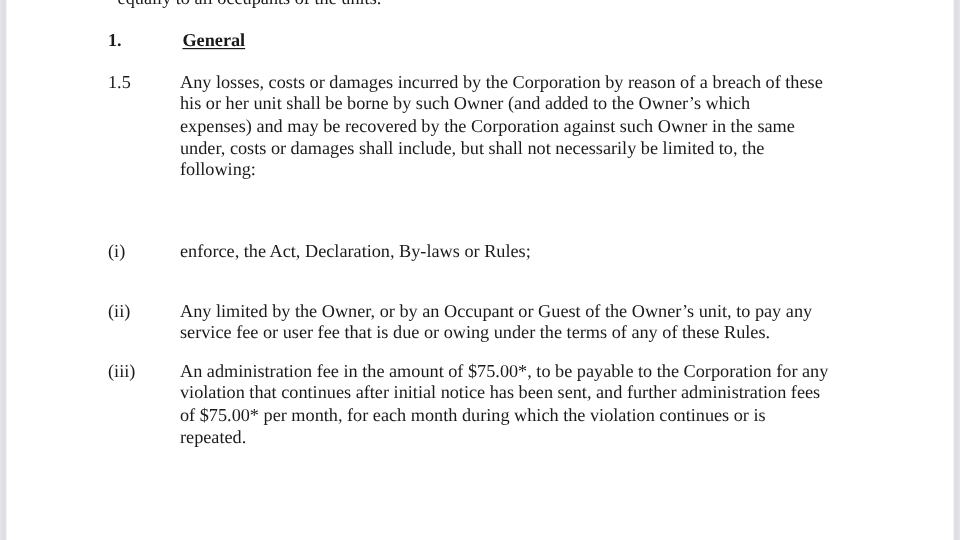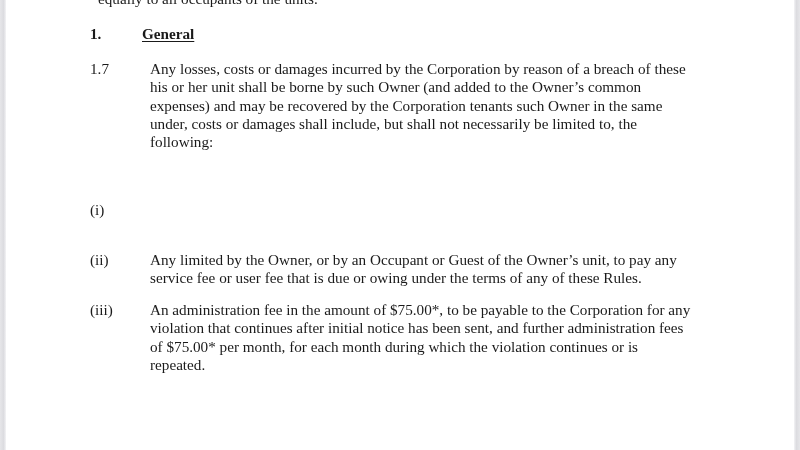--- a/index.html
+++ b/index.html
@@ -45,21 +45,21 @@
     top: 25px;
     left: 84px;
     font-weight: bold;
   }
   .heading .num {
     position: absolute;
     left: 0;
   }
   .heading .title {
     position: absolute;
-    left: 52px;
+    left: 62px;
     text-decoration: underline;
     text-underline-offset: 2px;
   }
   .para {
     position: absolute;
     left: 84px;
     width: 620px;
   }
   .para .label {
     position: absolute;
@@ -87,33 +87,34 @@
 
   <div class="page">
     <div class="cut-line">equally to all occupants of the units.</div>
 
     <div class="heading">
       <span class="num">1.</span>
       <span class="title">General</span>
     </div>
 
     <div class="para" style="top:60px;">
-      <span class="label">1.7</span>
+      <span class="label">1.5</span>
       <div class="body">
         <span class="line">Any losses, costs or damages incurred by the Corporation by reason of a breach of these</span>
-        <span class="line">his or her unit shall be borne by such Owner (and added to the Owner’s common</span>
-        <span class="line">expenses) and may be recovered by the Corporation tenants such Owner in the same</span>
+        <span class="line">his or her unit shall be borne by such Owner (and added to the Owner’s which</span>
+        <span class="line">expenses) and may be recovered by the Corporation against such Owner in the same</span>
         <span class="line">under, costs or damages shall include, but shall not necessarily be limited to, the</span>
         <span class="line">following:</span>
       </div>
     </div>
 
     <div class="para" style="top:201px;">
       <span class="label">(i)</span>
       <div class="body">
+        <span class="line">enforce, the Act, Declaration, By-laws or Rules;</span>
       </div>
     </div>
 
     <div class="para" style="top:251px;">
       <span class="label">(ii)</span>
       <div class="body">
         <span class="line">Any limited by the Owner, or by an Occupant or Guest of the Owner’s unit, to pay any</span>
         <span class="line">service fee or user fee that is due or owing under the terms of any of these Rules.</span>
       </div>
     </div>

